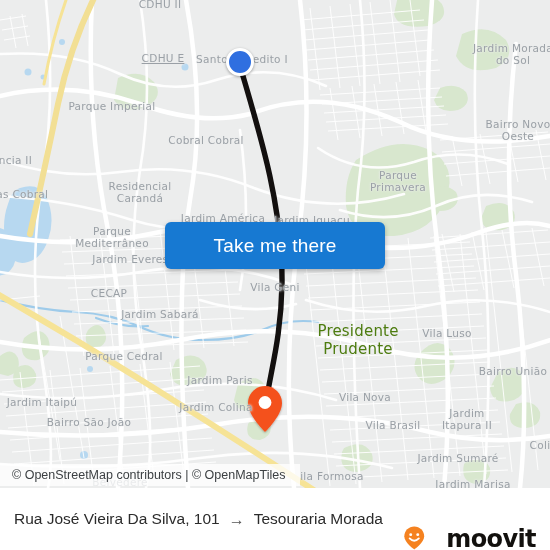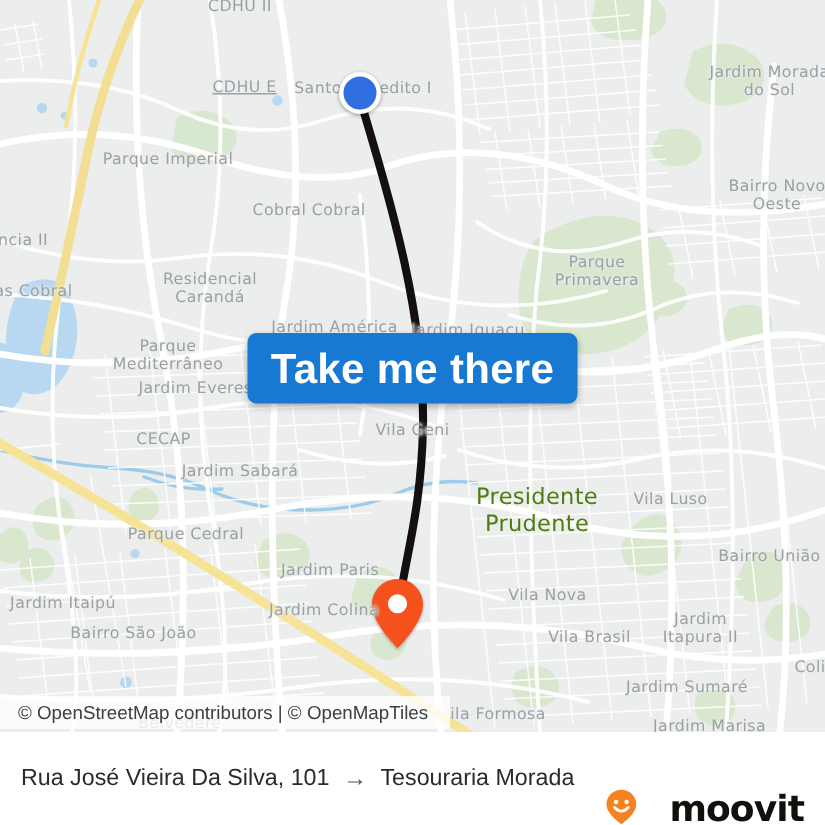--- a/index.html
+++ b/index.html
@@ -54,26 +54,25 @@
 
   
   .cta {
     position: absolute;
     left: 165px; top: 222px;
     width: 220px; height: 47px;
     background: #1779d2;
     border: none;
     border-radius: 6px;
     color: #ffffff;
-    font-size: 28px;
+    font-size: 19px;
     font-family: "Liberation Sans", sans-serif;
     letter-spacing: 0.2px;
     cursor: pointer;
     box-shadow: 0 2px 5px rgba(0,0,0,0.28);
-    font-weight: bold;
   }
 
   
   .attribution {
     position: absolute;
     left: 0; top: 464px;
     width: 300px; height: 22px;
     display: flex; align-items: center;
     padding-left: 12px;
     background: rgba(255,255,255,0.78);

